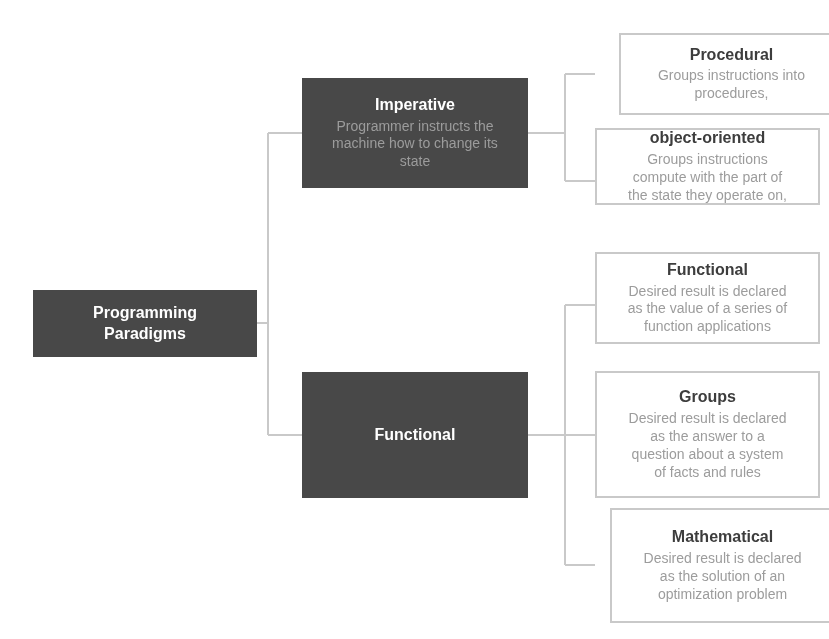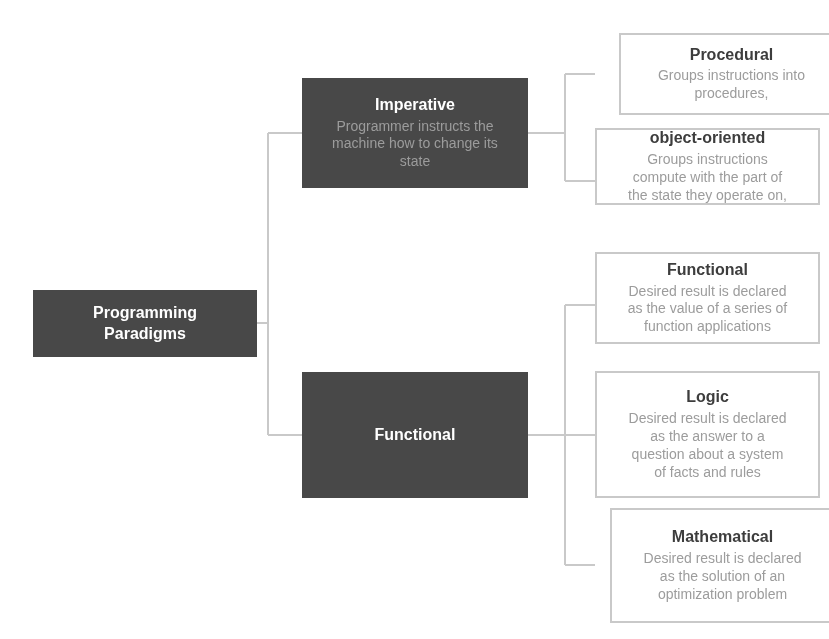--- a/index.html
+++ b/index.html
@@ -119,21 +119,21 @@
   </div>
 
   <div class="node light" id="node-functional">
     <div class="node-title">Functional</div>
     <div class="node-desc">Desired result is declared
 as the value of a series of
 function applications</div>
   </div>
 
   <div class="node light" id="node-logic">
-    <div class="node-title">Logic</div>
+    <div class="node-title">Groups</div>
     <div class="node-desc">Desired result is declared
 as the answer to a
 question about a system
 of facts and rules</div>
   </div>
 
   <div class="node light" id="node-mathematical">
     <div class="node-title">Mathematical</div>
     <div class="node-desc">Desired result is declared
 as the solution of an

